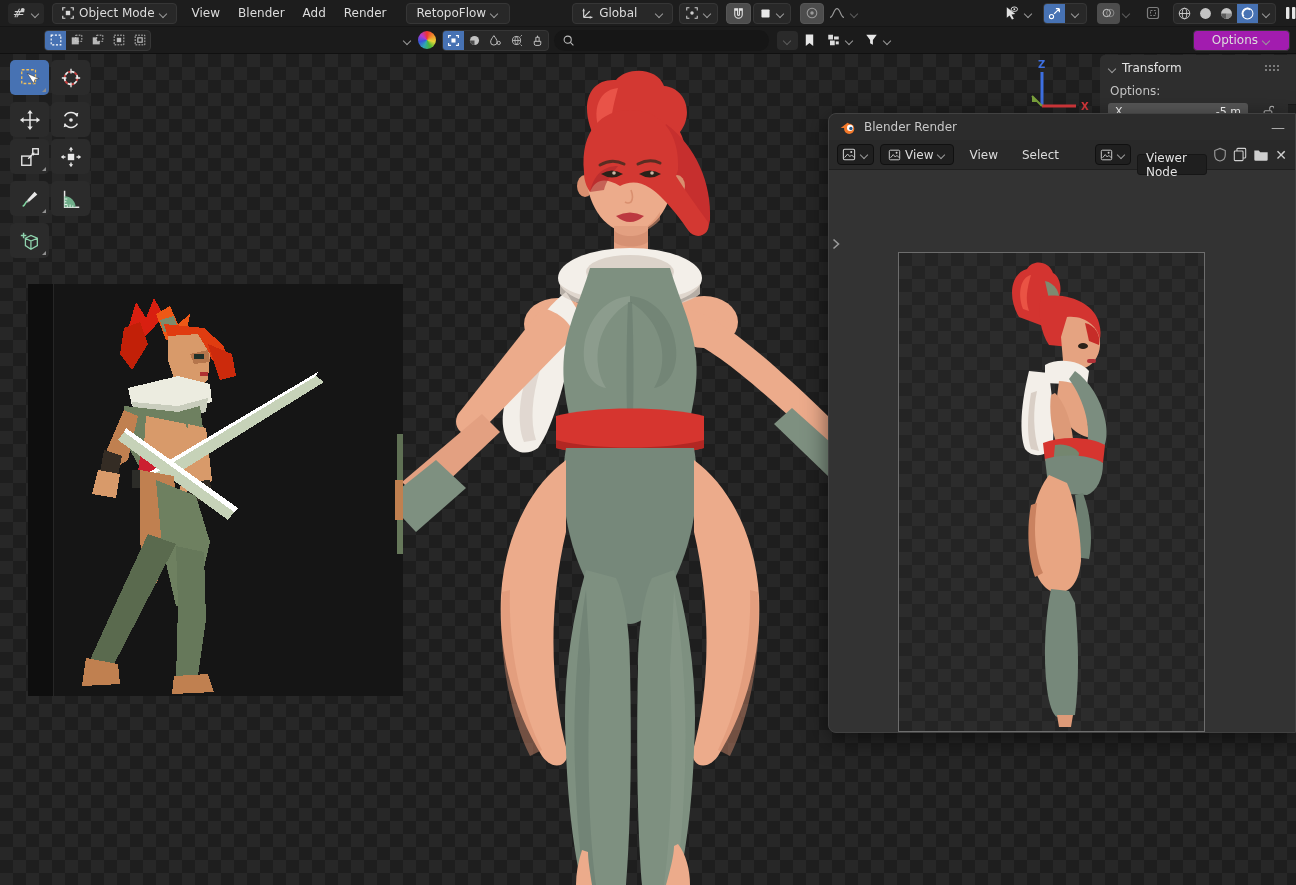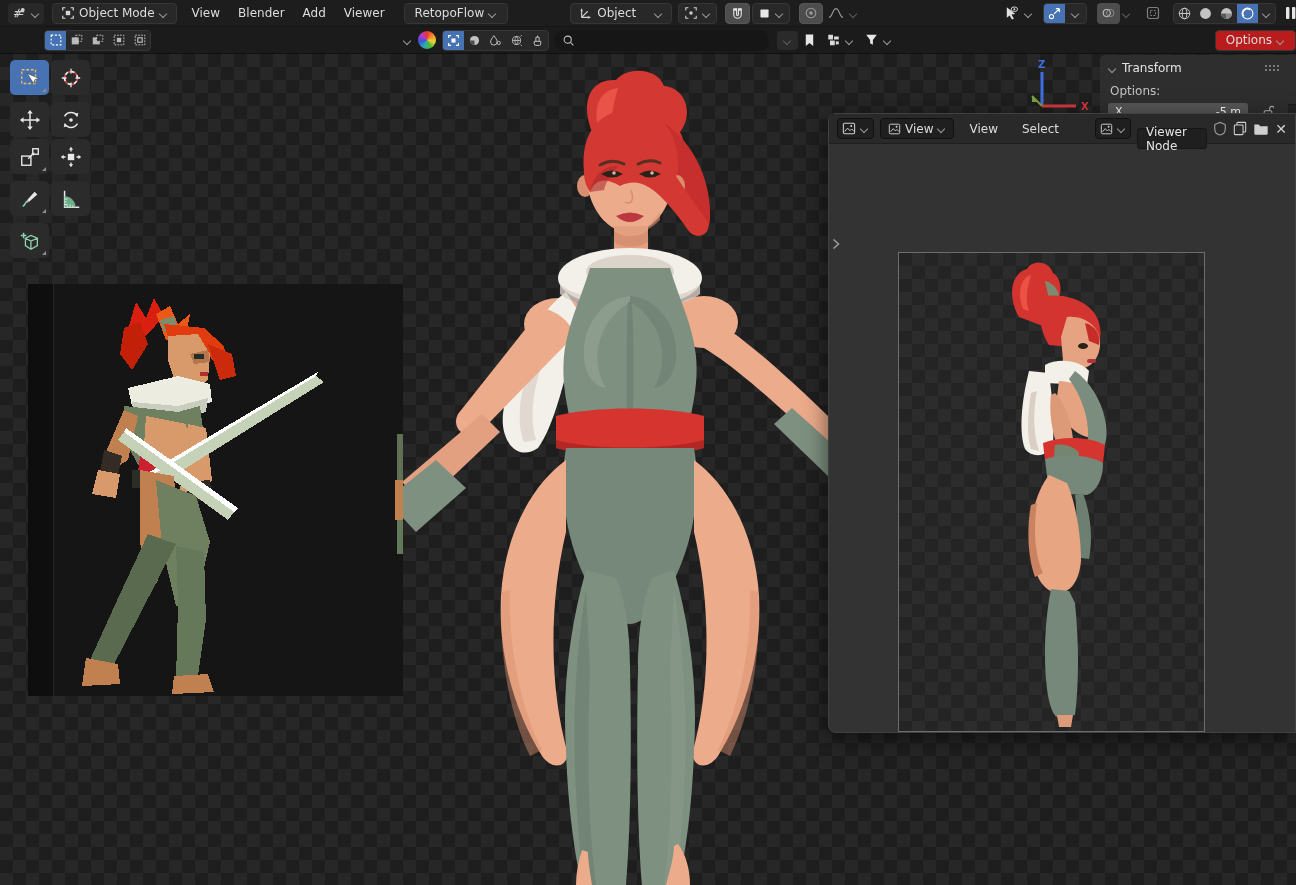--- a/index.html
+++ b/index.html
@@ -120,37 +120,37 @@
             <rect x="5.5" y="5.5" width="5" height="5" fill="#d6d6d6"></rect>
           </svg>
       </span>
       <span>Object Mode</span>
       <span class="chev"></span>
     </span>
     <span class="sp" style="width:6px"></span>
     <span class="menu">View</span>
     <span class="menu">Blender</span>
     <span class="menu">Add</span>
-    <span class="menu">Viewer</span>
+    <span class="menu">Render</span>
     <span class="sp" style="width:10px"></span>
     <span class="btn" style="padding:2px 10px">
       <span>RetopoFlow</span>
       <span class="chev"></span>
     </span>
 
     <span class="sp" style="width:62px"></span>
 
     <span class="btn" style="padding:2px 8px">
       <span class="ico">
         <svg class="i" width="14" height="14" viewBox="0 0 16 16">
             <path d="M3 13 H13 M3 13 V3 M3 13 L10 6" stroke="#d0d0d0" stroke-width="1.3" fill="none"></path>
             <path d="M3 3 l-1.5 3 h3 Z M13 13 l-3 -1.5 v3 Z" fill="#d0d0d0"></path>
           </svg>
       </span>
-      <span>Object</span>
+      <span>Global</span>
       <span class="sp" style="width:10px"></span>
       <span class="chev"></span>
     </span>
     <span class="sp" style="width:6px"></span>
     <span class="btn" style="padding:2px 5px">
       <span class="ico">
         <svg class="i" width="14" height="14" viewBox="0 0 16 16">
             <path d="M2 5 V2 H5 M11 2 H14 V5 M14 11 V14 H11 M5 14 H2 V11" stroke="#cfcfcf" stroke-width="1.2" fill="none"></path>
             <circle cx="8" cy="8" r="2" fill="#cfcfcf"></circle>
           </svg>
@@ -395,21 +395,21 @@
     <span class="btn flat" style="background:transparent;padding:2px 3px">
       <span class="ico">
         <svg class="i" width="15" height="14" viewBox="0 0 16 16">
             <path d="M2 2 H14 L9.6 8 V13.4 L6.4 11.6 V8 Z" fill="#e6e6e6"></path>
           </svg>
       </span>
         <span class="chev"></span>
     </span>
 
     <span style="flex:1"></span>
-    <span class="btn" style="padding:2px 10px;background:#b91c1c">
+    <span class="btn" style="padding:2px 18px;margin-right:6px;background:#a21caf">
       <span>Options</span>
       <span class="chev"></span>
     </span>
   </div>
 
   <div id="viewport">
 
     <svg id="maincharacter" width="440" height="815" viewBox="0 0 440 815">
 
       <path d="M208,74 C188,40 196,8 226,10 C238,-4 268,-2 274,16 C296,18 304,44 290,62 C298,76 294,92 284,98 L216,98 C204,94 202,84 208,74 Z" fill="#d33832"></path>
@@ -678,20 +678,32 @@
     </div>
   </div>
 
   <div id="tabstrip">
     <div class="vtab on">Item</div>
     <div class="vtab">Tool</div>
     <div class="vtab">View</div>
   </div>
 
   <div id="renderwin">
+    <div class="title">
+      <span class="ico">
+        <svg class="i" width="17" height="15" viewBox="0 0 20 17">
+            <path d="M2 9 L10 3 L13 5 L7 9 Z" fill="#f5792a"></path>
+            <circle cx="12" cy="10" r="6" fill="#f5792a"></circle>
+            <circle cx="13" cy="9" r="3.6" fill="#fff"></circle>
+            <circle cx="14" cy="9.6" r="2" fill="#2a5b8a"></circle>
+          </svg>
+      </span>
+      <span>Blender Render</span>
+      <span class="min">—</span>
+    </div>
     <div class="hdr">
       <span class="btn" style="padding:2px 4px;background:#1f1f1f;border-color:#101010">
         <span class="ico">
           <svg class="i" width="14" height="13" viewBox="0 0 16 15">
               <rect x="1.5" y="1.5" width="13" height="12" rx="1.5" fill="none" stroke="#d0d0d0" stroke-width="1.2"></rect>
               <path d="M3 11 l3.4-4 2.6 3 2-2 3 3" fill="none" stroke="#d0d0d0" stroke-width="1.1"></path>
               <circle cx="10.6" cy="4.6" r="1.2" fill="#d0d0d0"></circle>
             </svg>
         </span>
           <span class="chev"></span>

